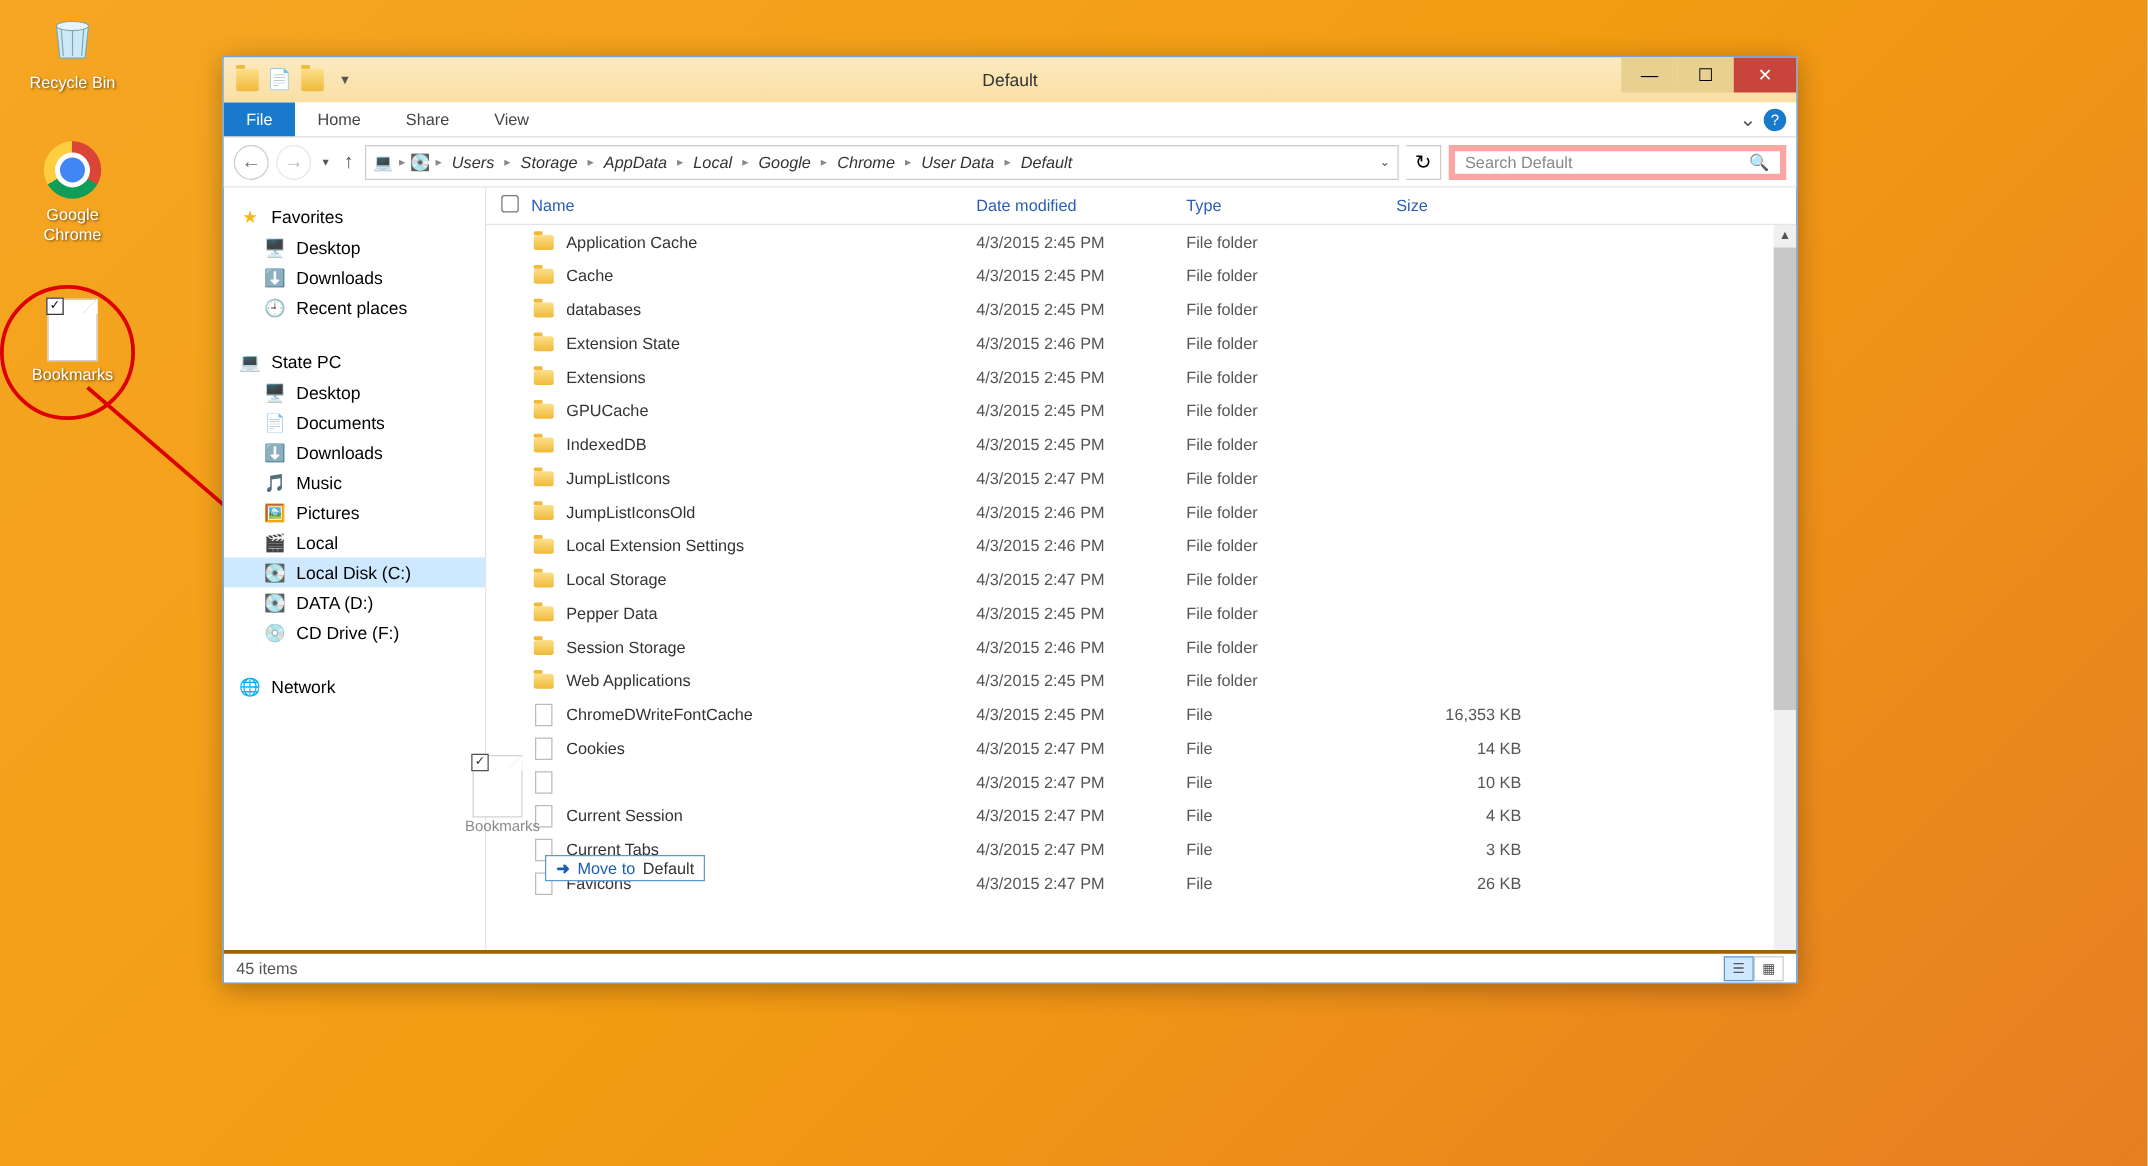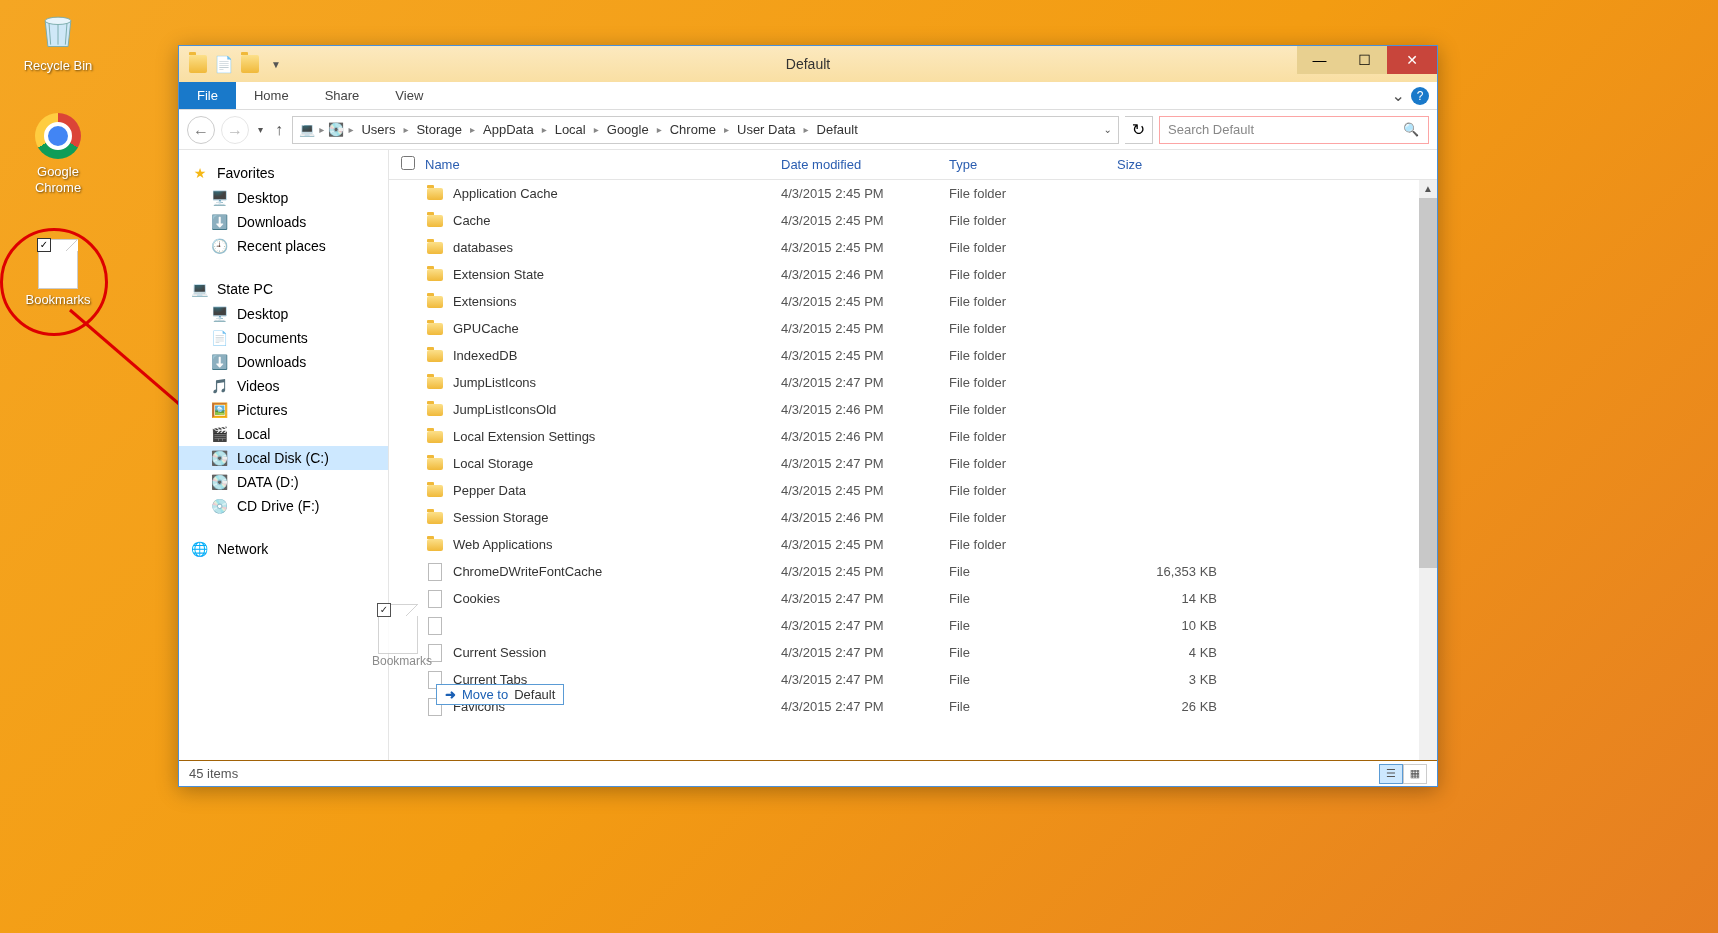--- a/index.html
+++ b/index.html
@@ -30,24 +30,24 @@
 .ribbon-tab { padding:0 18px; font-size:13px; color:#444; display:flex; align-items:center; cursor:pointer; }
 .ribbon-tab.file { background:#1979ca; color:#fff; }
 .ribbon-right { position:absolute; right:8px; top:4px; display:flex; gap:6px; align-items:center; }
 .help-icon { width:18px; height:18px; border-radius:50%; background:#1979ca; color:#fff; font-size:12px; text-align:center; line-height:18px; }
 
 .navbar { height:40px; background:#fff; display:flex; align-items:center; padding:4px 8px; gap:6px; border-bottom:1px solid #e5e5e5; }
 .nav-btn { width:28px; height:28px; border:1px solid #ccc; border-radius:50%; display:flex; align-items:center; justify-content:center; font-size:16px; color:#777; cursor:pointer; background:#fff; }
 .nav-btn.disabled { opacity:.5; }
 .nav-sm { font-size:10px; color:#555; cursor:pointer; padding:0 3px; }
 .breadcrumb { flex:1; height:28px; border:1px solid #ccc; display:flex; align-items:center; padding:0 6px; font-size:13px; gap:4px; }
-.breadcrumb .crumb { cursor:pointer; padding:0 4px; color:#333; }
+.breadcrumb .crumb { cursor:pointer; padding:0 4px; color:#333;font-style:italic; }
 .breadcrumb .sep { color:#888; font-size:10px; }
 .refresh-btn { width:28px; height:28px; border:1px solid #ccc; border-left:none; display:flex; align-items:center; justify-content:center; cursor:pointer; }
-.search-box { width:270px; height:28px; border:1px solid #fca5a5; display:flex; align-items:center; padding:0 8px; font-size:13px; color:#888; }
+.search-box { width:270px; height:28px; border:5px solid #fca5a5; display:flex; align-items:center; padding:0 8px; font-size:13px; color:#888; }
 .search-box .mag { margin-left:auto; color:#555; }
 
 .body-area { flex:1; display:flex; overflow:hidden; }
 .nav-pane { width:210px; border-right:1px solid #e5e5e5; padding:10px 0; overflow-y:auto; font-size:14px; }
 .nav-group-title { display:flex; align-items:center; gap:8px; padding:4px 12px; cursor:pointer; }
 .nav-item { display:flex; align-items:center; gap:8px; padding:3px 12px 3px 32px; cursor:pointer; }
 .nav-item.selected { background:#cde8ff; }
 .nav-spacer { height:18px; }
 .ni-icon { width:18px; height:18px; display:inline-flex; align-items:center; justify-content:center; font-size:14px; }
 .star { color:#f5b817; }
@@ -64,21 +64,21 @@
 .col-size { width:120px; padding-right:20px; }
 .file-list { flex:1; overflow-y:auto; font-size:13px; color:#333; }
 .file-row { height:27px; display:flex; align-items:center; padding-left:36px; cursor:pointer; }
 .file-row .ficon { width:20px; height:20px; margin-right:8px; display:inline-flex; align-items:center; justify-content:center; }
 .file-row .fname { width:328px; }
 .file-row .fdate { width:168px; color:#555; }
 .file-row .ftype { width:168px; color:#555; }
 .file-row .fsize { width:120px; text-align:right; color:#555; padding-right:20px; }
 .page-icon { width:14px; height:18px; background:#fff; border:1px solid #bbb; }
 
-.statusbar { height:26px; border-top:1px solid #a16207; display:flex; align-items:center; padding:0 10px; font-size:13px; color:#555; }
+.statusbar { height:26px; border-top:3px solid #a16207; display:flex; align-items:center; padding:0 10px; font-size:13px; color:#555; }
 .view-toggles { margin-left:auto; display:flex; }
 .view-toggles span { width:24px; height:20px; border:1px solid #ccc; display:flex; align-items:center; justify-content:center; cursor:pointer; font-size:11px; }
 .view-toggles span.active { background:#cde8ff; border-color:#5a9bd5; }
 
 .scroll-track { position:absolute; right:0; top:30px; bottom:0; width:18px; background:#f0f0f0; }
 .scroll-thumb { width:100%; height:370px; background:#c8c8c8; }
 .scroll-arrow { width:18px; height:18px; background:#f0f0f0; text-align:center; font-size:10px; line-height:18px; color:#555; }
 
 .drag-ghost { position:absolute; pointer-events:none; opacity:.85; }
 .drag-ghost .file-icon { width:40px; height:50px; }
@@ -222,21 +222,21 @@
       <div class="nav-item">
           <span class="ni-icon">📄</span>
           <span>Documents</span>
         </div>
       <div class="nav-item">
           <span class="ni-icon">⬇️</span>
           <span>Downloads</span>
         </div>
       <div class="nav-item">
           <span class="ni-icon">🎵</span>
-          <span>Videos</span>
+          <span>Music</span>
         </div>
       <div class="nav-item">
           <span class="ni-icon">🖼️</span>
           <span>Pictures</span>
         </div>
       <div class="nav-item">
           <span class="ni-icon">🎬</span>
           <span>Local</span>
         </div>
       <div class="nav-item selected">

